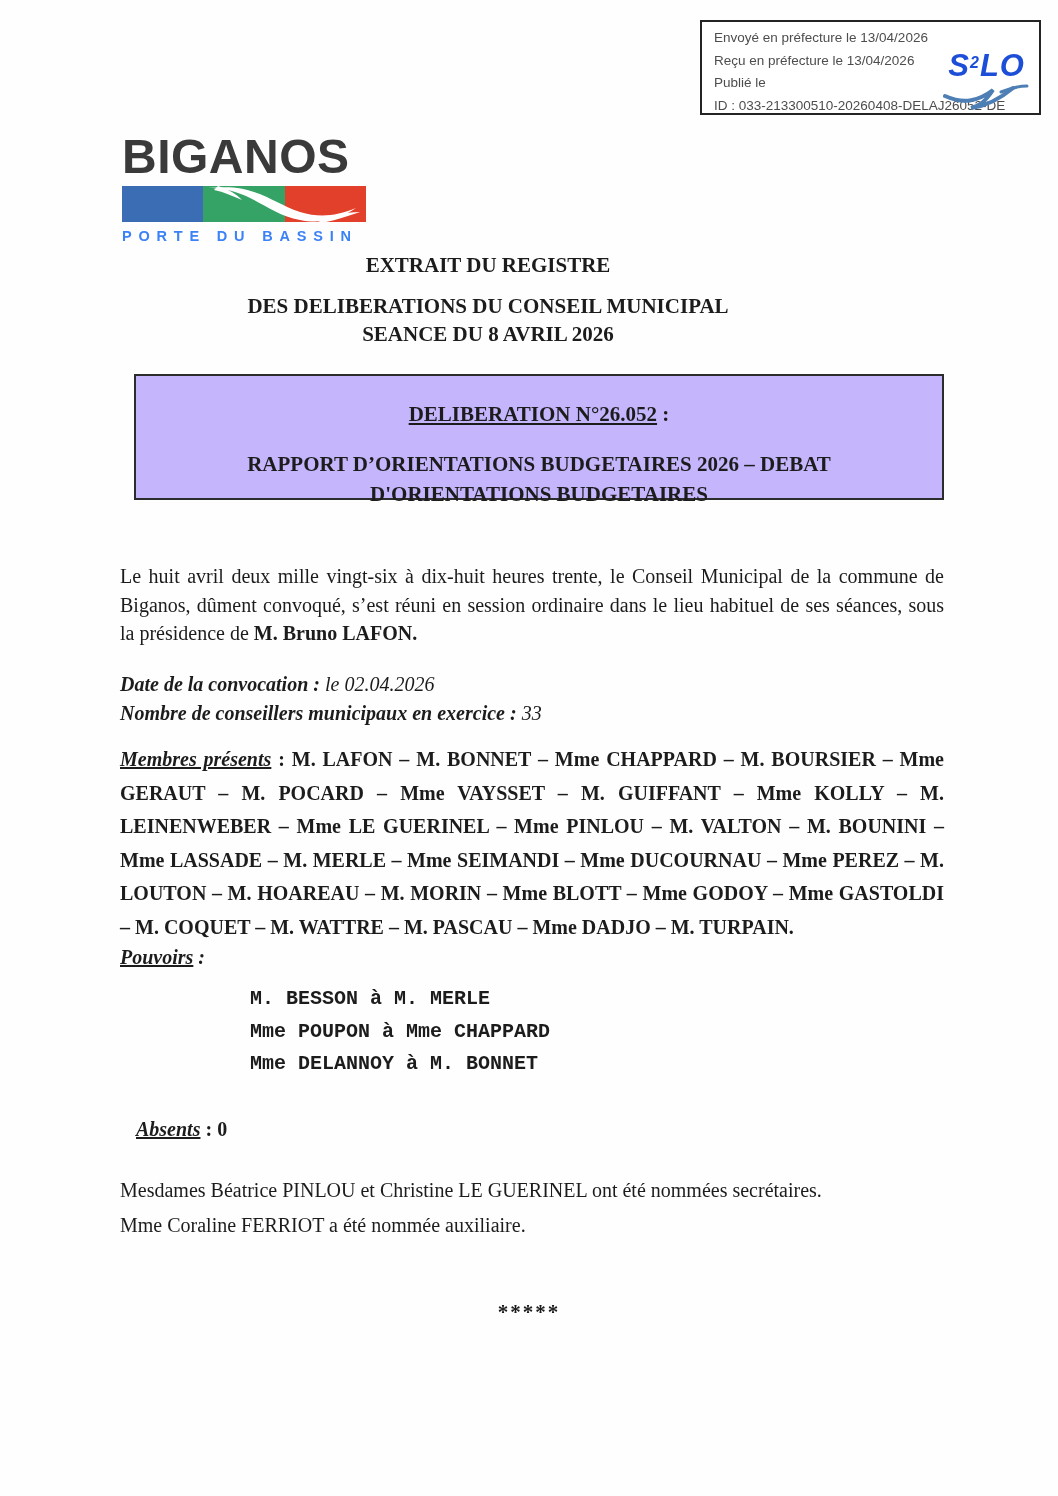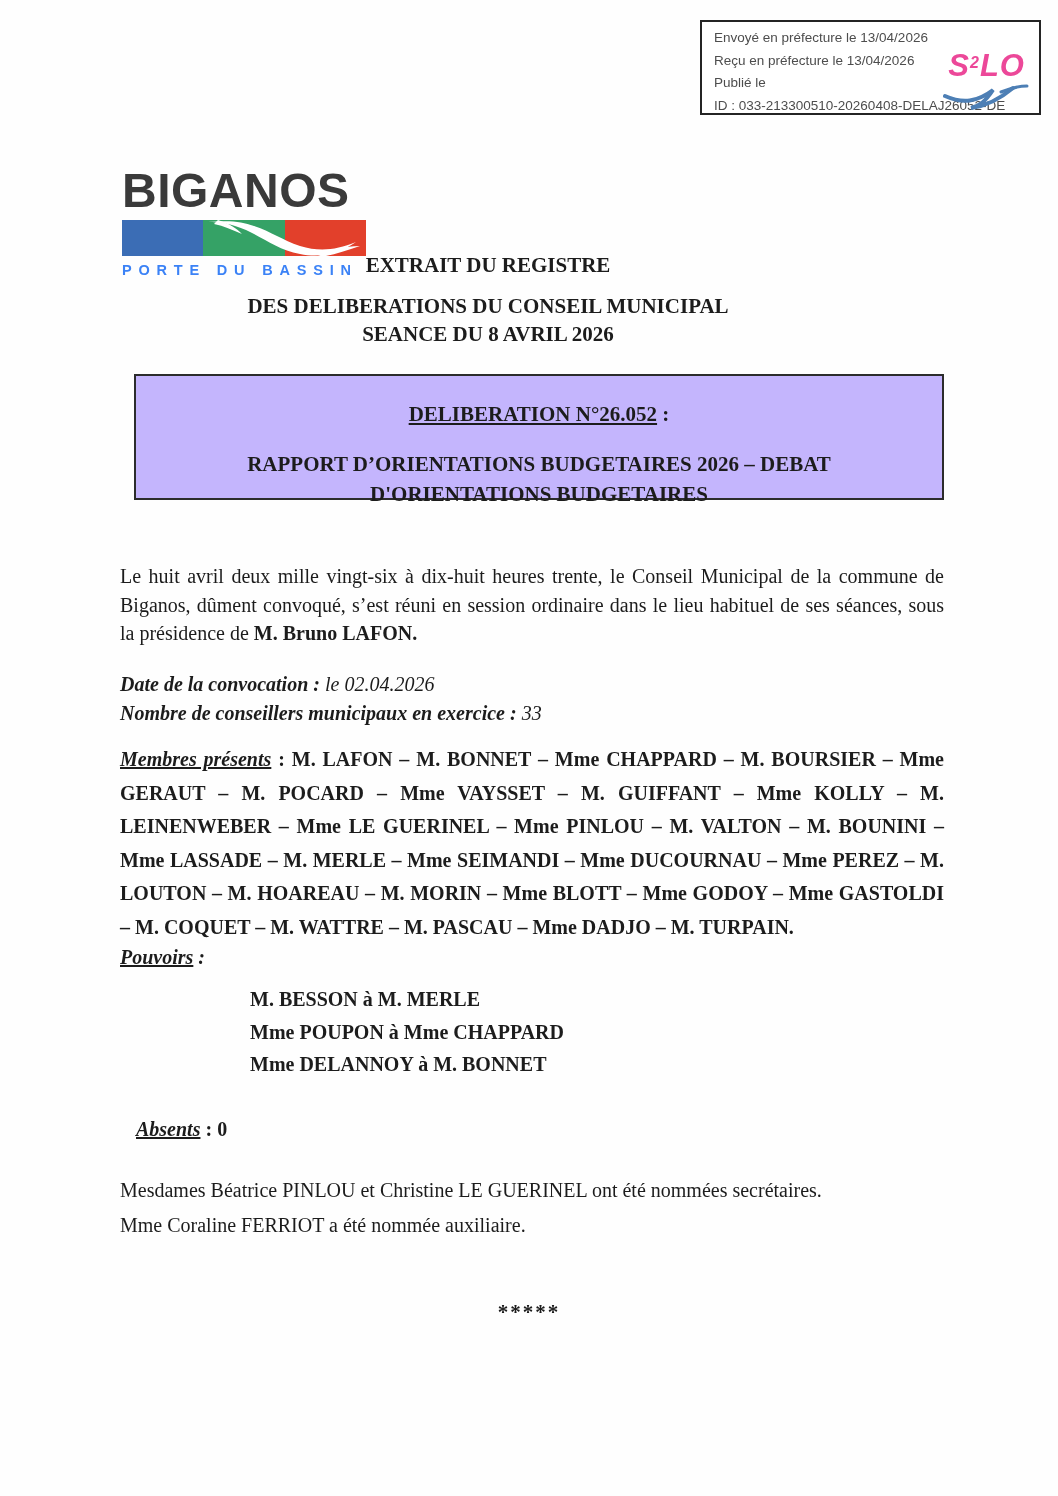--- a/index.html
+++ b/index.html
@@ -65,21 +65,21 @@
 
   .members {
     position:absolute; left:120px; top:743px; width:824px;
     font-size:20px; line-height:33.5px; text-align:justify; font-weight:bold;
   }
   .members .lbl { font-style:italic; text-decoration:underline; }
 
   .powers { position:absolute; left:120px; top:946px; font-size:20px; }
   .powers .lbl { font-weight:bold; font-style:italic; text-decoration:underline; }
   .powers .colon { font-weight:bold; font-style:italic; }
-  .powers-items { margin:14px 18px 0 130px; font-weight:bold; line-height:32.5px; }
+  .powers-items { margin:14px 18px 0 130px; font-weight:bold; line-height:32.5px;font-family:Liberation Mono, monospace; }
 
   .absents { position:absolute; left:136px; top:1118px; font-size:20px; font-weight:bold; }
   .absents .lbl { font-style:italic; text-decoration:underline; }
 
   .secretaries {
     position:absolute; left:120px; top:1173px; width:830px;
     font-size:20px; font-weight:normal; line-height:35px;
   }
 
   .stars { position:absolute; left:0; top:1300px; width:1058px; text-align:center;
@@ -88,31 +88,31 @@
 </head>
 <body>
 
 <div class="page">
 
   <div class="stamp">
     <div class="stamp-line">Envoyé en préfecture le 13/04/2026</div>
     <div class="stamp-line">Reçu en préfecture le 13/04/2026</div>
     <div class="stamp-line">Publié le</div>
     <div class="stamp-line">ID : 033-213300510-20260408-DELAJ26052-DE</div>
-    <div class="s2lo" style="color: #ec4899;">
+    <div class="s2lo" style="color: #1d4ed8;">
       <span>S</span><sup>2</sup><span>LO</span>
       <svg class="s2lo-swoosh" width="86" height="30" viewBox="0 0 86 30">
         <path d="M2 16 C 20 24, 34 22, 50 10 C 42 22, 36 26, 28 28 C 44 26, 58 18, 70 8" fill="none" stroke="#4d7fb5" stroke-width="4" stroke-linecap="round"></path>
         <path d="M58 12 C 68 8, 76 6, 84 6" fill="none" stroke="#4d7fb5" stroke-width="3" stroke-linecap="round"></path>
       </svg>
     </div>
   </div>
 
   <div class="logo">
-    <div class="logo-name" style="color: rgb(58, 58, 58); margin-top: 34px;">BIGANOS</div>
+    <div class="logo-name" style="color: rgb(58, 58, 58);">BIGANOS</div>
     <div class="logo-band">
       <div class="band-seg" style="background-color: rgb(59, 109, 181);"></div>
       <div class="band-seg" style="background-color: rgb(53, 162, 102);"></div>
       <div class="band-seg" style="background-color: rgb(226, 64, 43);"></div>
       <svg class="band-swoosh" width="244" height="36" viewBox="0 0 244 36">
         <path d="M86 2 C 110 0, 120 2, 132 6 C 150 12, 160 20, 178 26 C 198 32, 214 30, 234 22 C 216 34, 198 38, 178 34 C 156 30, 142 18, 124 10 C 110 4, 98 2, 86 2 Z" fill="#ffffff"></path>
         <path d="M96 0 C 108 4, 114 8, 120 14 C 110 10, 102 6, 92 4 Z" fill="#ffffff"></path>
         <path d="M196 36 C 210 30, 222 26, 238 26 C 226 30, 214 34, 204 36 Z" fill="#ffffff"></path>
       </svg>
     </div>

